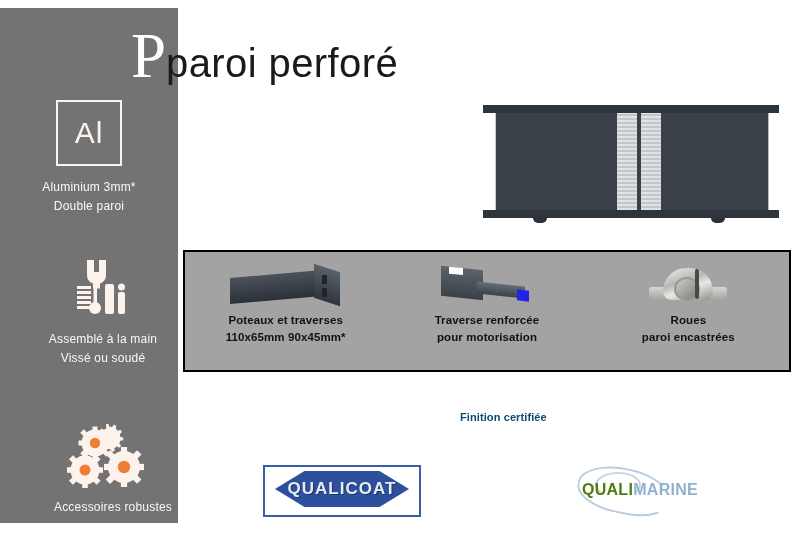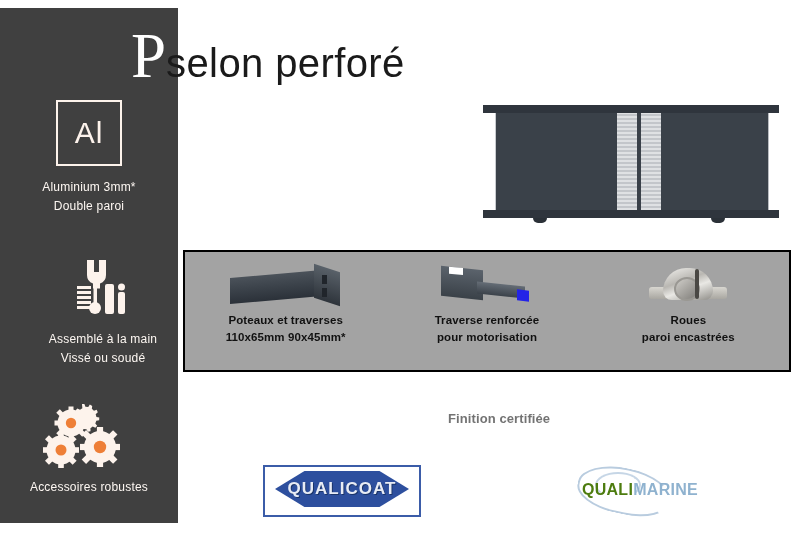--- a/index.html
+++ b/index.html
@@ -3,21 +3,21 @@
 <meta charset="utf-8">
 <style>
   html,body{margin:0;padding:0;background:#ffffff;}
   body{width:800px;height:534px;overflow:hidden;
        font-family:"Liberation Sans","DejaVu Sans",sans-serif;color:#1a1a1a;}
 
   #page{position:relative;width:800px;height:534px;background:#fff;}
 
   
   #sidebar{position:absolute;left:0;top:8px;width:178px;height:515px;
-           background:#404040;}
+           background:#737373;}
   .side-feature{position:absolute;left:0;width:178px;text-align:center;color:#fff;}
   .side-label{font-size:12px;line-height:19px;letter-spacing:.2px;
               color:#fdf7f2;white-space:nowrap;}
 
   
   .al-box{width:62px;height:62px;border:2.5px solid #fdf3ec;margin:0 auto 12px auto;
           display:flex;align-items:center;justify-content:center;}
   .al-text{font-size:30px;color:#fdf3ec;font-weight:300;letter-spacing:1px;
            font-family:"Liberation Sans",sans-serif;}
 
@@ -100,22 +100,22 @@
   .wheel-ring{position:absolute;left:25px;top:12px;width:22px;height:20px;
               border-radius:50%;background:linear-gradient(140deg,#cfcdc8,#7e7c78);
               border:2px solid #9a9893;}
   .wheel-groove{position:absolute;left:46px;top:4px;width:4px;height:30px;
                 background:#4a4844;border-radius:2px;}
 
   
   #footnote{position:absolute;left:202px;top:381px;font-size:9.5px;color:#111;
             font-weight:600;letter-spacing:.1px;}
   #footnote .star{font-size:14px;font-weight:700;vertical-align:-2px;margin-right:1px;}
-  #cert-title{position:absolute;left:448px;top:411px;font-size:13px;font-weight:700;
-              color:#737373;letter-spacing:.1px;}
+  #cert-title{position:absolute;left:460px;top:411px;font-size:11px;font-weight:700;
+              color:#0c4a6e;letter-spacing:.1px;}
 
   
   #qualicoat{position:absolute;left:263px;top:465px;width:154px;height:48px;
              border:2px solid #3b5ca8;background:#fff;overflow:hidden;}
   .qc-diamond2{position:absolute;left:10px;top:4px;width:134px;height:36px;
                background:#2d4f9e;
                clip-path:polygon(0% 50%,22% 0%,78% 0%,100% 50%,78% 100%,22% 100%);}
   .qc-text{position:absolute;left:0;top:12px;width:154px;text-align:center;
            font-size:17px;font-weight:700;color:#e8ecf5;letter-spacing:1px;
            font-family:"Liberation Sans",sans-serif;
@@ -161,21 +161,21 @@
           <rect x="4" y="48" width="14" height="3"></rect>
           <rect x="32" y="26" width="9" height="30" rx="2"></rect>
           <rect x="45" y="34" width="7" height="22" rx="2"></rect>
           <circle cx="48.5" cy="29" r="3.5"></circle>
         </svg>
       </div>
       <div class="side-label">Assemblé à la main</div>
       <div class="side-label">Vissé ou soudé</div>
     </div>
 
-    <div class="side-feature" style="top:396px;">
+    <div class="side-feature" style="top:416px;padding-left:24px;">
       <div class="icon-wrap">
         <svg width="92" height="66" viewBox="0 0 92 66" fill="#fdf3ec" aria-hidden="true">
           <g>
             <path d="M46 2 l4 1.2 1.6 4.4 4.6 .3 2.6-3.9 3.8 2.3 -.6 4.6 3.4 3.1 4.4-1.5 1.8 4.1-3.4 3.1 1.2 4.5 4.6 .7 -.2 4.5-4.6 1 -1.6 4.3 3 3.5-2.9 3.4-4.3-1.9-3.7 2.7 .2 4.6-4.4 1-2.2-4.1-4.6-.2-2.5 3.9-4-2 1-4.5-3.5-3-4.4 1.3-1.6-4.2 3.6-2.9-1-4.5-4.6-.9 .4-4.5 4.6-.8 1.8-4.2-2.9-3.6 3.1-3.2 4.2 2 3.8-2.5Z" transform="translate(-2,-2) scale(.62) translate(20,0)"></path>
           </g>
           <circle cx="28" cy="19" r="13.5"></circle>
           <circle cx="28" cy="19" r="5.2" fill="#ee7f37"></circle>
           <g fill="#fdf3ec">
             <rect x="25.5" y="2.5" width="5" height="7"></rect>
               <rect x="25.5" y="28.5" width="5" height="7"></rect>
@@ -211,21 +211,21 @@
             <rect x="41" y="50" width="6.2" height="9" transform="rotate(45 44 54.5)"></rect>
           </g>
         </svg>
       </div>
       <div class="side-label">Accessoires robustes</div>
     </div>
   </div>
 
   <div id="title">
     <span class="title-cap">P</span>
-      <span class="title-rest">selon perforé</span>
+      <span class="title-rest">paroi perforé</span>
   </div>
 
   <div id="hero">
     <div class="gate-rail gate-top"></div>
     <div class="gate-body"></div>
     <div class="perf-strip perf-a"></div>
     <div class="perf-strip perf-b"></div>
     <div class="gate-rail gate-bottom"></div>
     <div class="gate-foot" style="left:50px;"></div>
     <div class="gate-foot" style="left:228px;"></div>

